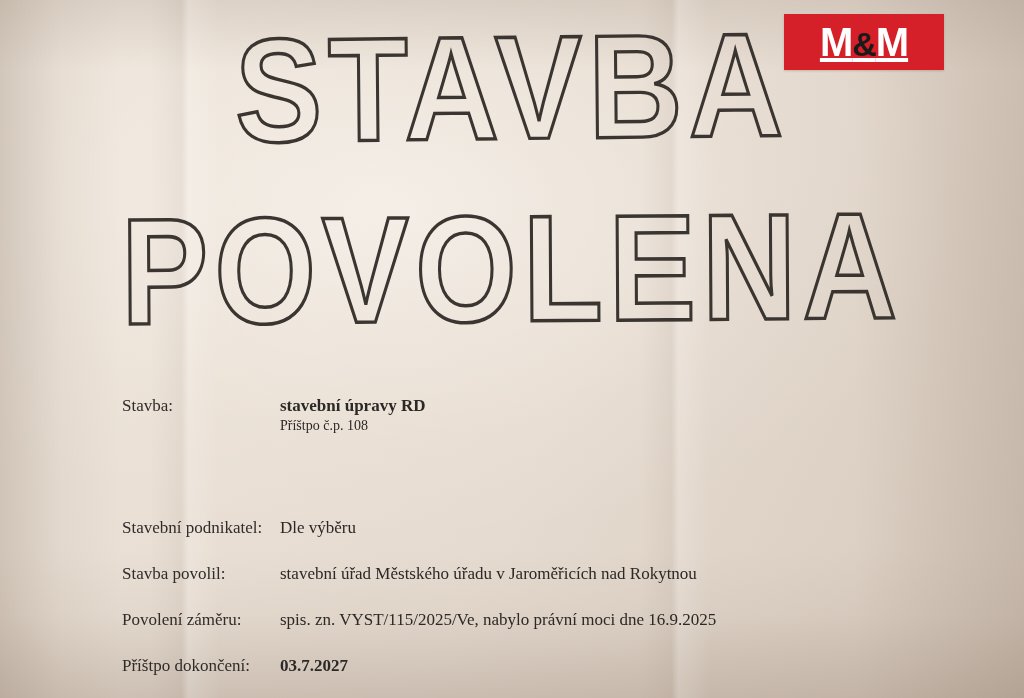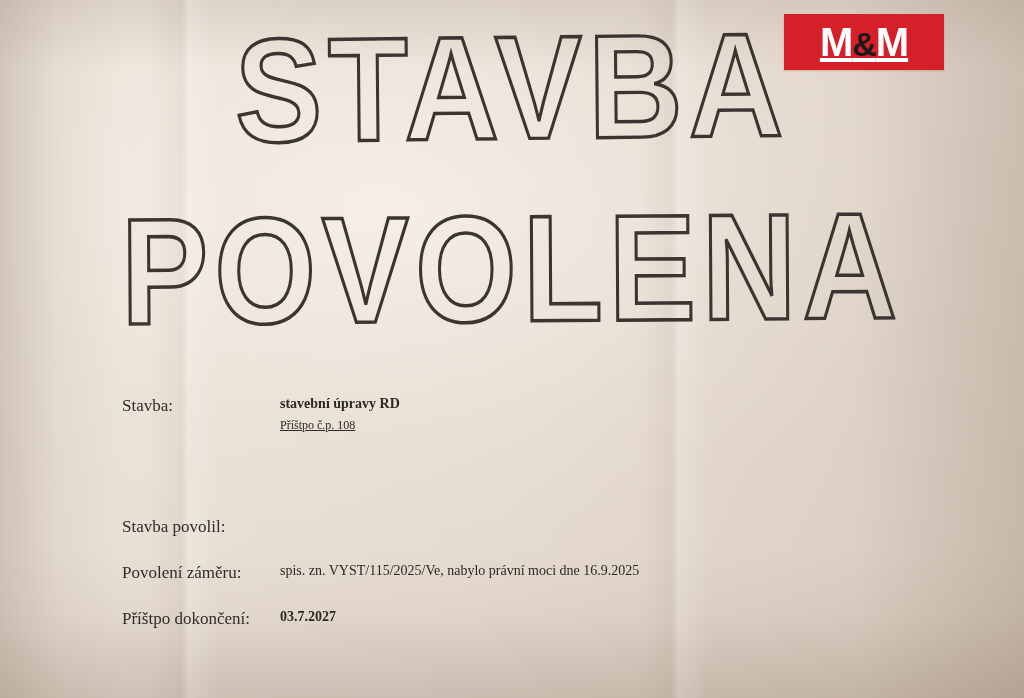--- a/index.html
+++ b/index.html
@@ -140,29 +140,29 @@
     display: flex;
     align-items: flex-start;
   }
   .row-label {
     width: 158px;
     flex: 0 0 158px;
     font-size: 17px;
     color: #302c29;
   }
   .row-value {
-    font-size: 14px;
+    font-size: 17px;
     color: #2b2825;
   }
   .bold {
     font-weight: bold;
   }
   .row-gap-lg { height: 58px; }
   .row-sp { margin-top: 26px; }
-  .sub-line { margin-left: 158px; margin-top: 2px; font-size: 12px; color: #2b2825; text-decoration: underline; }
+  .sub-line { margin-left: 158px; margin-top: 2px; font-size: 14px; color: #2b2825; }
 </style>
 </head>
 <body>
 
 <div id="page">
 
   <div class="shade-top"></div>
   <div class="shade-left"></div>
   <div class="shade-right"></div>
   <div class="shade-bottom"></div>
@@ -181,23 +181,28 @@
   <div class="rows">
 
     <div class="row">
       <div class="row-label">Stavba:</div>
       <div class="row-value bold">stavební úpravy RD</div>
     </div>
     <div class="sub-line">Příštpo č.p. 108</div>
 
     <div class="row-gap-lg"></div>
 
+    <div class="row row-sp">
+      <div class="row-label">Stavební podnikatel:</div>
+      <div class="row-value">Dle výběru</div>
+    </div>
 
     <div class="row row-sp">
       <div class="row-label">Stavba povolil:</div>
+      <div class="row-value">stavební úřad Městského úřadu v Jaroměřicích nad Rokytnou</div>
     </div>
 
     <div class="row row-sp">
       <div class="row-label">Povolení záměru:</div>
       <div class="row-value">spis. zn. VYST/115/2025/Ve, nabylo právní moci dne 16.9.2025</div>
     </div>
 
     <div class="row row-sp">
       <div class="row-label">Příštpo dokončení:</div>
       <div class="row-value bold">03.7.2027</div>

